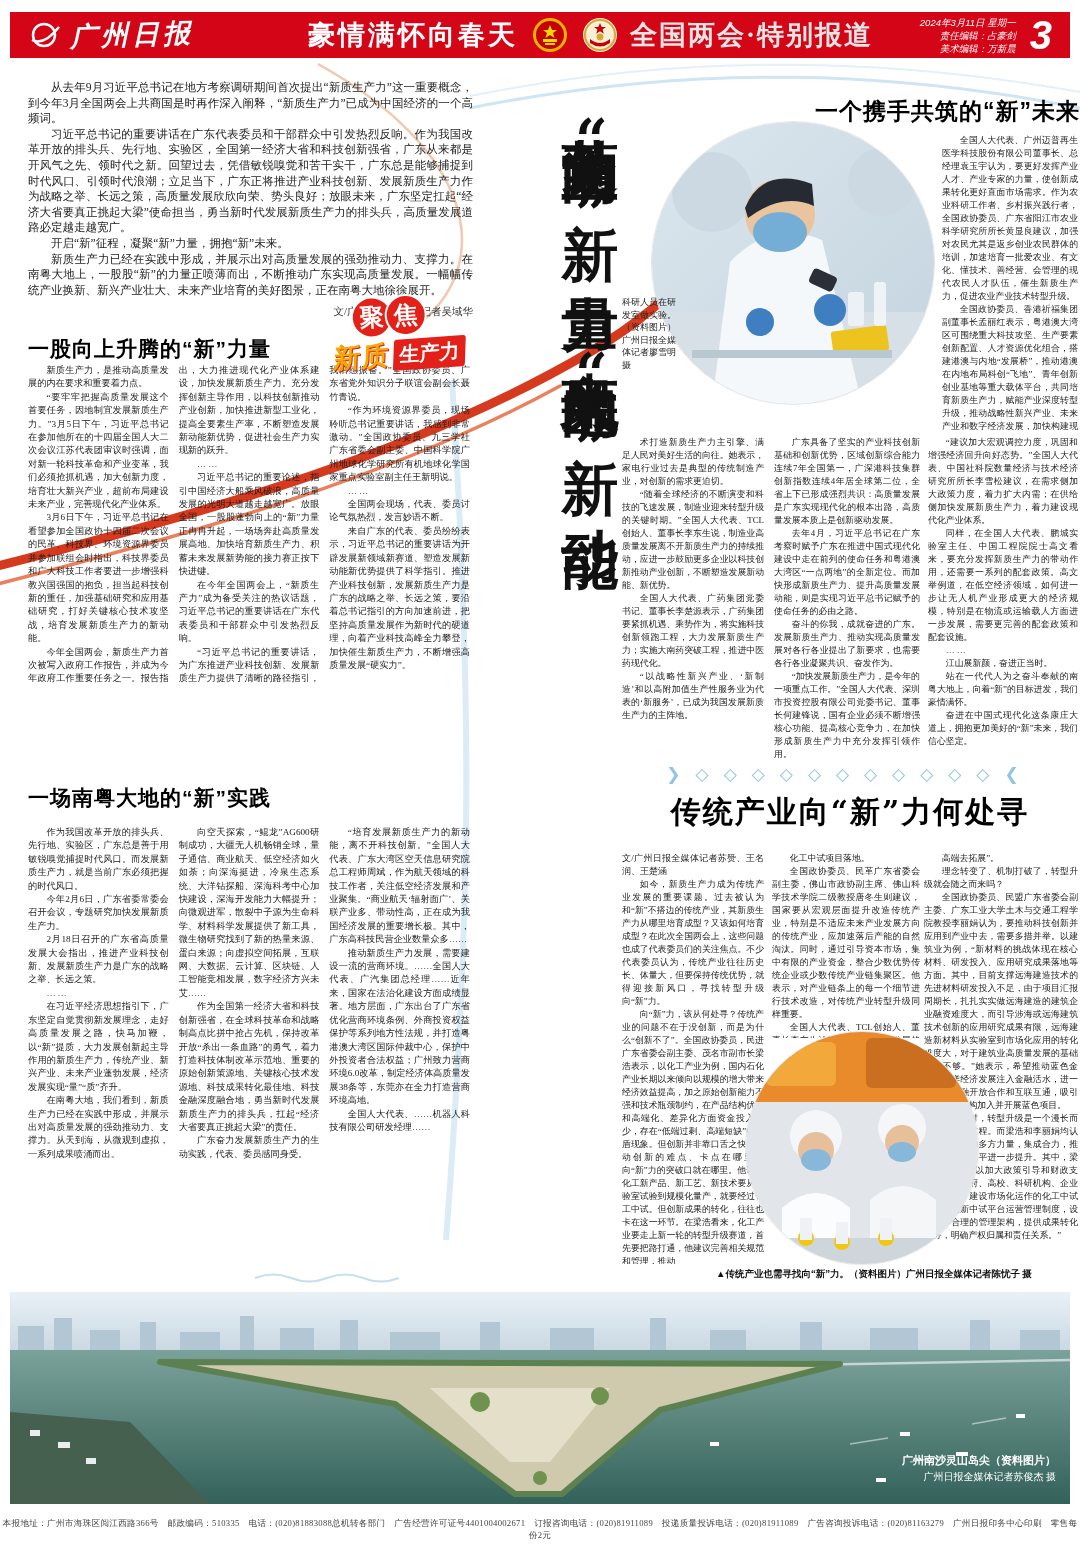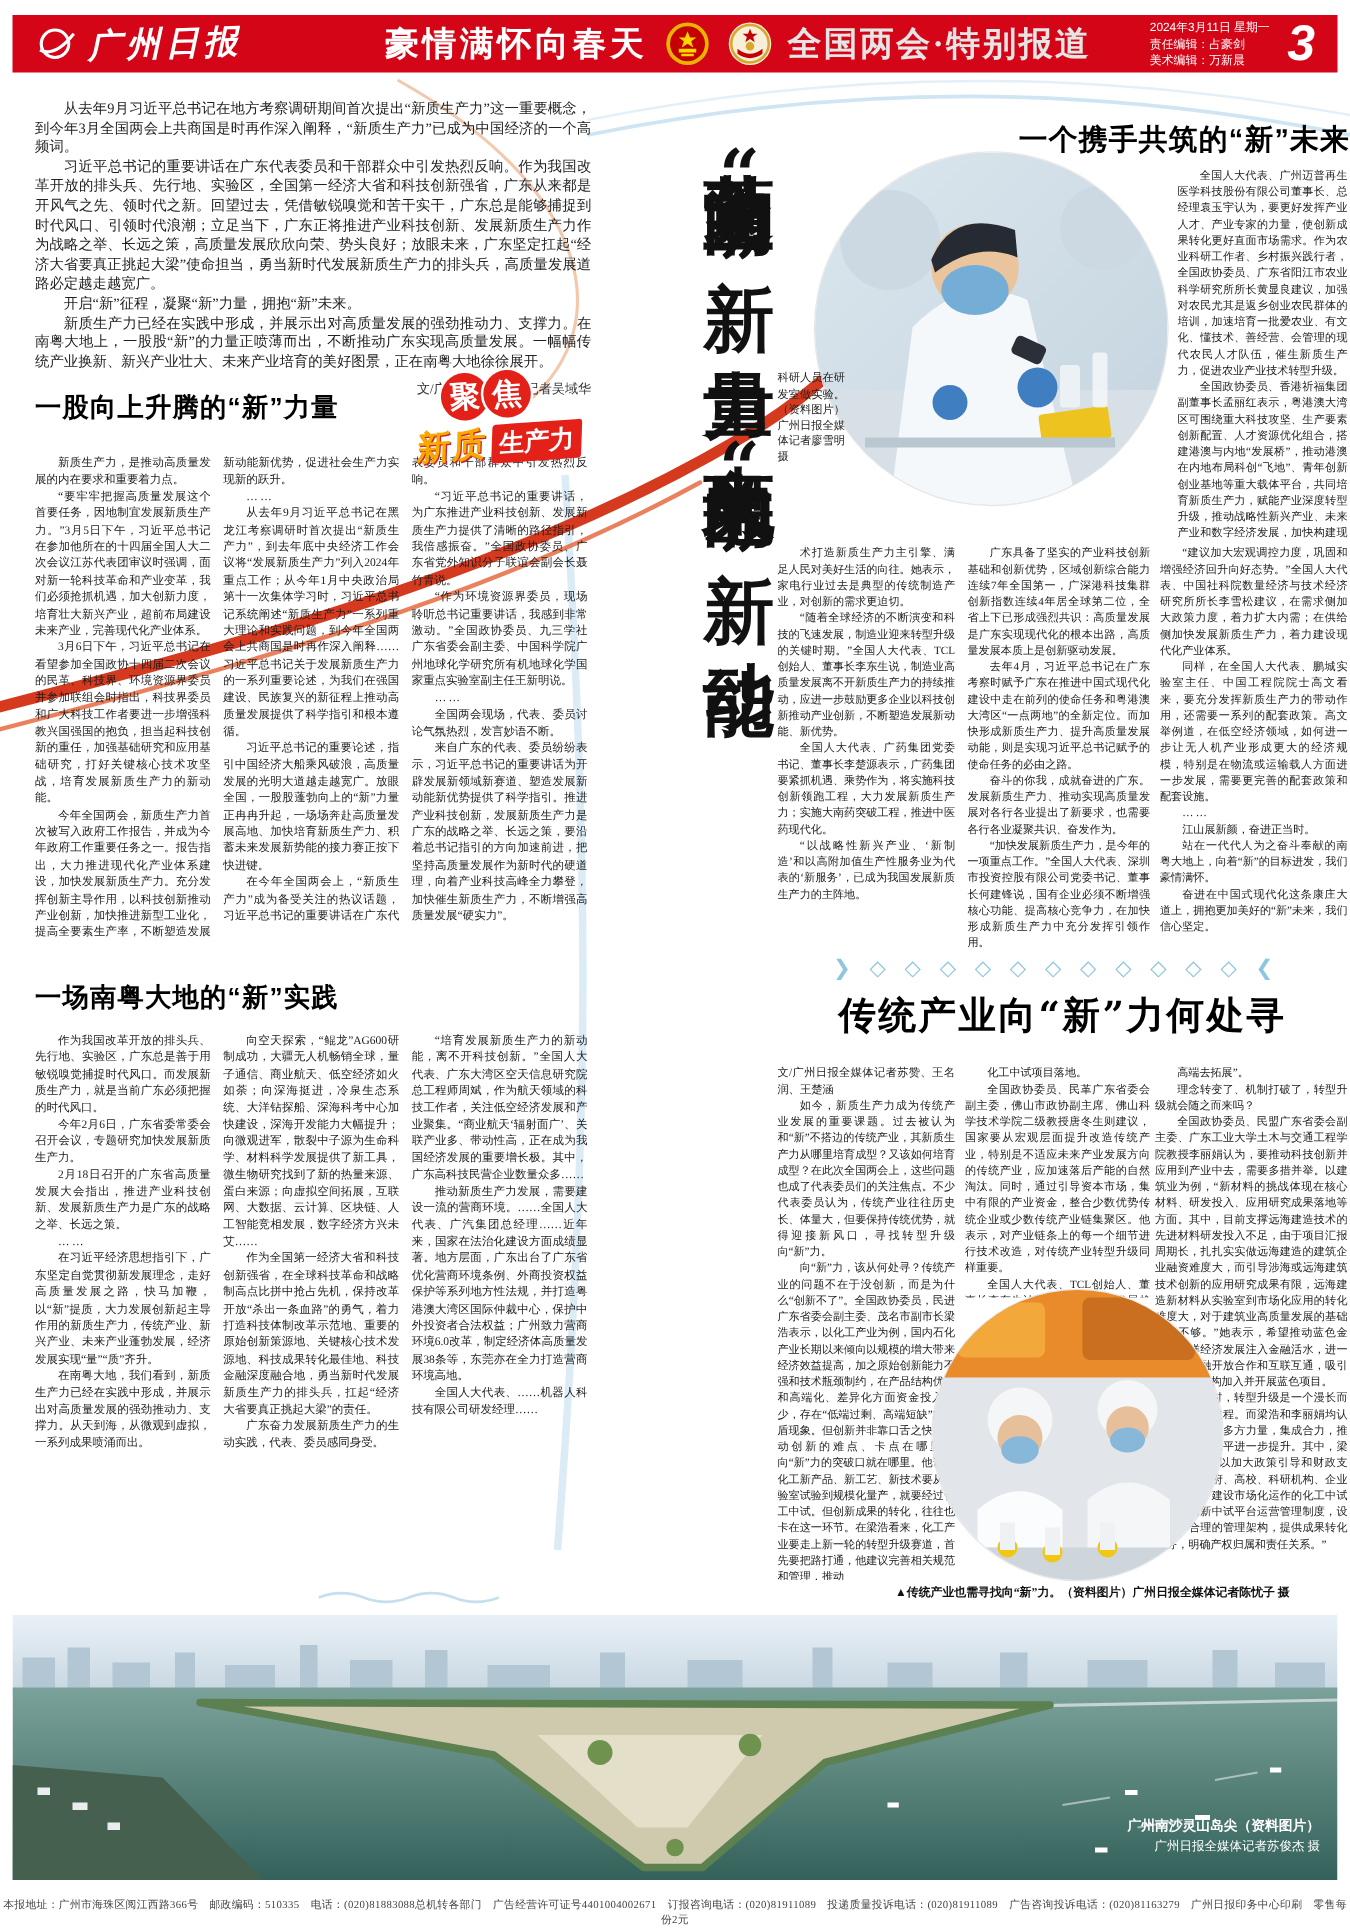--- a/index.html
+++ b/index.html
@@ -10,22 +10,22 @@
   .banner{left:10px;top:12px;width:1060px;height:46px;background:#d40517;
           display:flex;align-items:center;z-index:5;}
   .logo-wrap{display:flex;align-items:center;margin-left:18px;width:250px;}
   .logo-name{color:#fff;font-size:27px;font-style:italic;font-weight:bold;
              letter-spacing:4px;margin-left:8px;transform:rotate(-2deg);}
   .slogan{color:#fff;font-family:"Liberation Sans",sans-serif;font-weight:bold;
           font-size:27px;letter-spacing:3px;margin-left:30px;}
   .emblem{width:36px;height:36px;margin-left:14px;flex:0 0 auto;}
   .section-title{color:#e5e5e5;font-weight:bold;font-size:27px;letter-spacing:2px;
           margin-left:12px;font-family:"Liberation Serif",serif;}
-  .date-block{margin-left:auto;color:#fff;font-size:9.5px;
-          line-height:13px;font-family:"Liberation Sans",sans-serif;}
+  .date-block{margin-left:auto;text-align:right;color:#fff;font-size:9.5px;
+          line-height:13px;font-family:"Liberation Sans",sans-serif;font-style:italic;}
   .page-no{color:#fff;font-size:40px;font-weight:bold;font-style:italic;
           margin:0 18px 0 14px;font-family:"Liberation Sans",sans-serif;}
   
   #decor{left:0;top:0;width:1080px;height:1544px;z-index:1;pointer-events:none;}
   
   .lead{left:28px;top:80px;width:445px;z-index:2;font-size:11.5px;line-height:15.6px;
         text-align:justify;color:#222;}
   .lead p{margin:0;text-indent:2em;}
   .lead .byline{text-align:right;text-indent:0;font-size:10.5px;margin-top:6px;color:#333;}
   
@@ -132,28 +132,27 @@
     <div class="badge-c">焦</div>
   </div>
   <div class="badge-row2">
     <span class="badge-yellow">新质</span>
     <span class="badge-red">生产力</span>
   </div>
 </div>
 
 <div class="abs vert-head">蓬勃向上的“新”力量 南粤大地的“新”动能</div>
 
-<div class="abs sec-title" style="left:28px;top:312px;">一股向上升腾的“新”力量</div>
+<div class="abs sec-title" style="left:28px;top:335px;">一股向上升腾的“新”力量</div>
 <div class="abs cols3" style="left:28px;top:364px;width:442px;height:400px;">
     <p>新质生产力，是推动高质量发展的内在要求和重要着力点。</p>
     <p>“要牢牢把握高质量发展这个首要任务，因地制宜发展新质生产力。”3月5日下午，习近平总书记在参加他所在的十四届全国人大二次会议江苏代表团审议时强调，面对新一轮科技革命和产业变革，我们必须抢抓机遇，加大创新力度，培育壮大新兴产业，超前布局建设未来产业，完善现代化产业体系。</p>
     <p>3月6日下午，习近平总书记在看望参加全国政协十四届二次会议的民革、科技界、环境资源界委员并参加联组会时指出，科技界委员和广大科技工作者要进一步增强科教兴国强国的抱负，担当起科技创新的重任，加强基础研究和应用基础研究，打好关键核心技术攻坚战，培育发展新质生产力的新动能。</p>
     <p>今年全国两会，新质生产力首次被写入政府工作报告，并成为今年政府工作重要任务之一。报告指出，大力推进现代化产业体系建设，加快发展新质生产力。充分发挥创新主导作用，以科技创新推动产业创新，加快推进新型工业化，提高全要素生产率，不断塑造发展新动能新优势，促进社会生产力实现新的跃升。</p>
     <p class="ellipsis-line">……</p>
-    <p>从去年9月习近平总书记在黑龙江考察调研时首次提出“新质生产力”，到去年底中央经济工作会议将“发展新质生产力”列入2024年重点工作；从今年1月中央政治局第十一次集体学习时，习近平总书记系统阐述“新质生产力”一系列重大理论和实践问题，到今年全国两会上共商国是时再作深入阐释……习近平总书记关于发展新质生产力的一系列重要论述，为我们在强国建设、民族复兴的新征程上推动高质量发展提供了科学指引和根本遵循。</p>
     <p>习近平总书记的重要论述，指引中国经济大船乘风破浪，高质量发展的光明大道越走越宽广。放眼全国，一股股蓬勃向上的“新”力量正冉冉升起，一场场奔赴高质量发展高地、加快培育新质生产力、积蓄未来发展新势能的接力赛正按下快进键。</p>
     <p>在今年全国两会上，“新质生产力”成为备受关注的热议话题，习近平总书记的重要讲话在广东代表委员和干部群众中引发热烈反响。</p>
     <p>“习近平总书记的重要讲话，为广东推进产业科技创新、发展新质生产力提供了清晰的路径指引，我倍感振奋。”全国政协委员、广东省党外知识分子联谊会副会长聂竹青说。</p>
     <p>“作为环境资源界委员，现场聆听总书记重要讲话，我感到非常激动。”全国政协委员、九三学社广东省委会副主委、中国科学院广州地球化学研究所有机地球化学国家重点实验室副主任王新明说。</p>
     <p class="ellipsis-line">……</p>
     <p>全国两会现场，代表、委员讨论气氛热烈，发言妙语不断。</p>
     <p>来自广东的代表、委员纷纷表示，习近平总书记的重要讲话为开辟发展新领域新赛道、塑造发展新动能新优势提供了科学指引。推进产业科技创新，发展新质生产力是广东的战略之举、长远之策，要沿着总书记指引的方向加速前进，把坚持高质量发展作为新时代的硬道理，向着产业科技高峰全力攀登，加快催生新质生产力，不断增强高质量发展“硬实力”。</p>
   </div>
 
 <div class="abs sec-title" style="left:28px;top:784px;">一场南粤大地的“新”实践</div>

